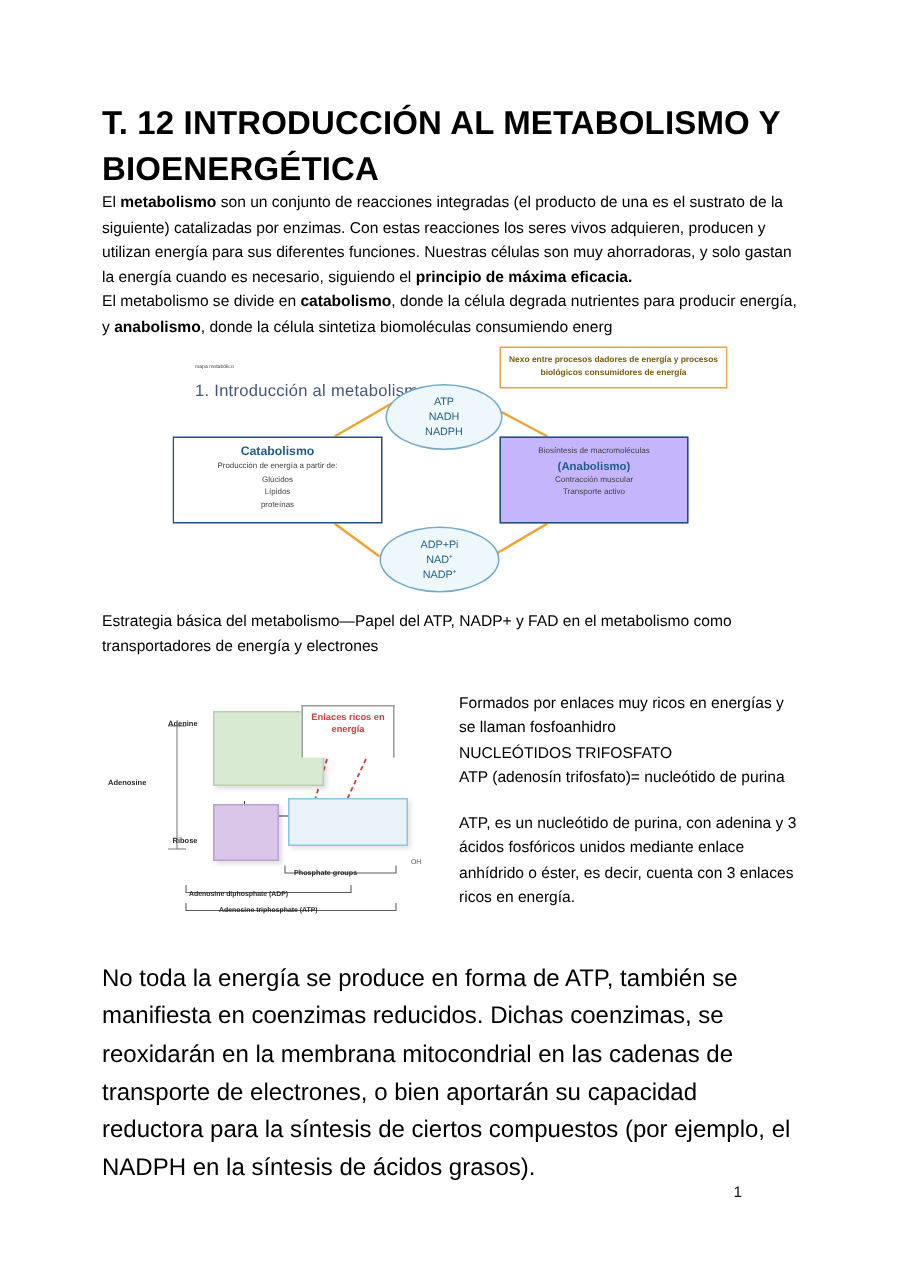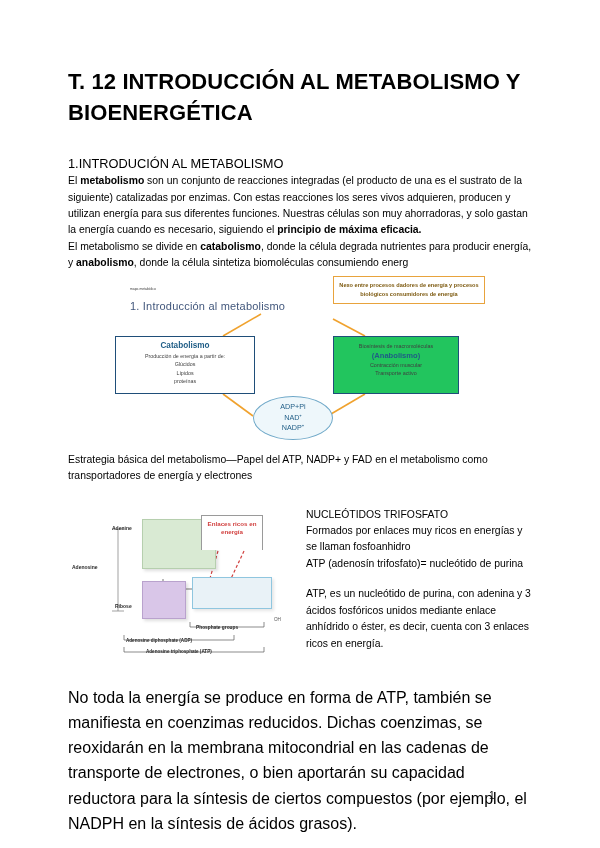--- a/index.html
+++ b/index.html
@@ -148,21 +148,21 @@
     color: #3f3f3f;
     line-height: 1.62;
   }
   .box-ana {
     position: absolute;
     left: 218px;
     top: 62px;
     width: 126px;
     height: 58px;
     border: 1.5px solid #1f4e79;
-    background: #22c55e;
+    background: #c4b5fd;
     box-sizing: border-box;
     text-align: center;
     padding-top: 5px;
   }
   .box-ana .ana-t {
     font-size: 5.4px;
     color: #3f3f3f;
     line-height: 1.5;
   }
   .box-ana .ana-h {
@@ -290,21 +290,20 @@
   }
 </style>
 </head>
 <body>
 
 <div class="page">
   <div class="content">
 
     <h1 class="doc-title">T. 12 INTRODUCCIÓN AL METABOLISMO Y BIOENERGÉTICA</h1>
 
-    <h2 class="section-title">1.INTRODUCIÓN AL METABOLISMO</h2>
 
     <p class="body-par par-block-1"><span>El </span><b>metabolismo</b><span> son un conjunto de reacciones integradas (el producto de una es el sustrato de la siguiente) catalizadas por enzimas. Con estas reacciones los seres vivos adquieren, producen y utilizan energía para sus diferentes funciones. Nuestras células son muy ahorradoras, y solo gastan la energía cuando es necesario, siguiendo el </span><b>principio de máxima eficacia.</b></p>
 
     <p class="body-par"><span>El metabolismo se divide en </span><b>catabolismo</b><span>, donde la célula degrada nutrientes para  producir energía, y </span><b>anabolismo</b><span>, donde la célula sintetiza biomoléculas consumiendo energ</span></p>
 
     <div class="fig-metab">
 
       <div class="fig-slide-title">1. Introducción al metabolismo</div>
       <div class="fig-smallnote">mapa
 metabólico</div>
@@ -315,20 +314,25 @@
 
         <line x1="218" y1="45" x2="250" y2="62" stroke="#f0a22e" stroke-width="1.6"></line>
 
         <line x1="250" y1="120" x2="216" y2="140" stroke="#f0a22e" stroke-width="1.6"></line>
 
         <line x1="138" y1="142" x2="108" y2="120" stroke="#f0a22e" stroke-width="1.6"></line>
       </svg>
 
       <div class="fig-callout">Nexo entre procesos dadores de energía y procesos biológicos consumidores de energía</div>
 
+      <div class="ellipse ellipse-top">
+        <div>ATP</div>
+        <div>NADH</div>
+        <div>NADPH</div>
+      </div>
 
       <div class="ellipse ellipse-bot">
         <div>ADP+Pi</div>
         <div>NAD⁺</div>
         <div>NADP⁺</div>
       </div>
 
       <div class="box-cat">
         <div class="cat-h">Catabolismo</div>
         <div class="cat-l">Producción de energía a partir de:</div>
@@ -411,22 +415,22 @@
         <div class="mol-lbl lbl-adenine">Adenine</div>
         <div class="mol-lbl lbl-ribose">Ribose</div>
         <div class="mol-lbl lbl-adenosine">Adenosine</div>
         <div class="mol-lbl lbl-phosgroups">Phosphate groups</div>
         <div class="mol-lbl lbl-adp">Adenosine diphosphate (ADP)</div>
         <div class="mol-lbl lbl-atp">Adenosine triphosphate (ATP)</div>
         <div class="mol-lbl lbl-oh">OH</div>
       </div>
 
       <div class="atp-text">
+        <p>Formados por enlaces muy ricos en energías y se llaman fosfoanhidro</p>
         <p>NUCLEÓTIDOS TRIFOSFATO</p>
-        <p>Formados por enlaces muy ricos en energías y se llaman fosfoanhidro</p>
         <p>ATP (adenosín trifosfato)= nucleótido de purina</p>
         <div class="gap"></div>
         <p>ATP, es un nucleótido de purina, con adenina y 3 ácidos fosfóricos unidos mediante enlace anhídrido o éster, es decir, cuenta con 3 enlaces ricos en energía.</p>
       </div>
     </div>
 
     <p class="closing-par">No toda la energía se produce en forma de ATP, también se manifiesta en coenzimas reducidos. Dichas coenzimas, se reoxidarán en la membrana mitocondrial en las cadenas de transporte de electrones, o bien aportarán su capacidad reductora para la síntesis de ciertos compuestos (por ejemplo, el NADPH en la síntesis de ácidos grasos).</p>
 
   </div>
 

